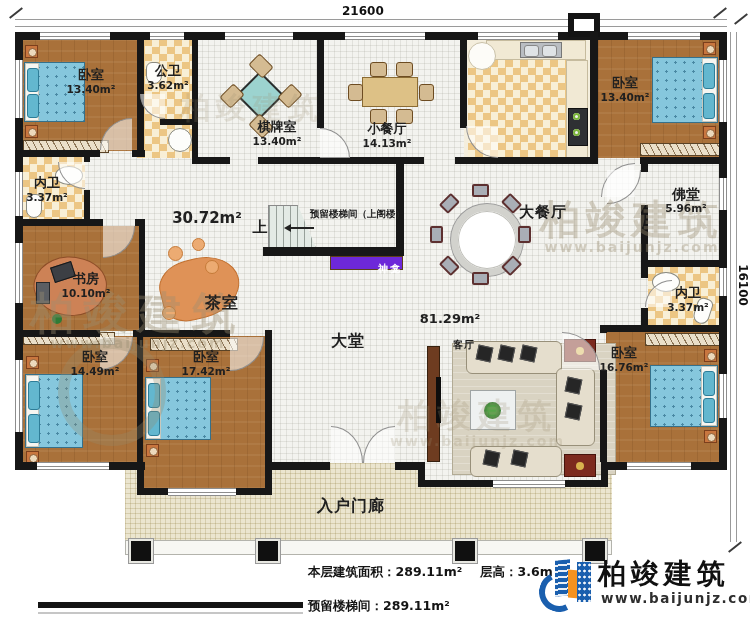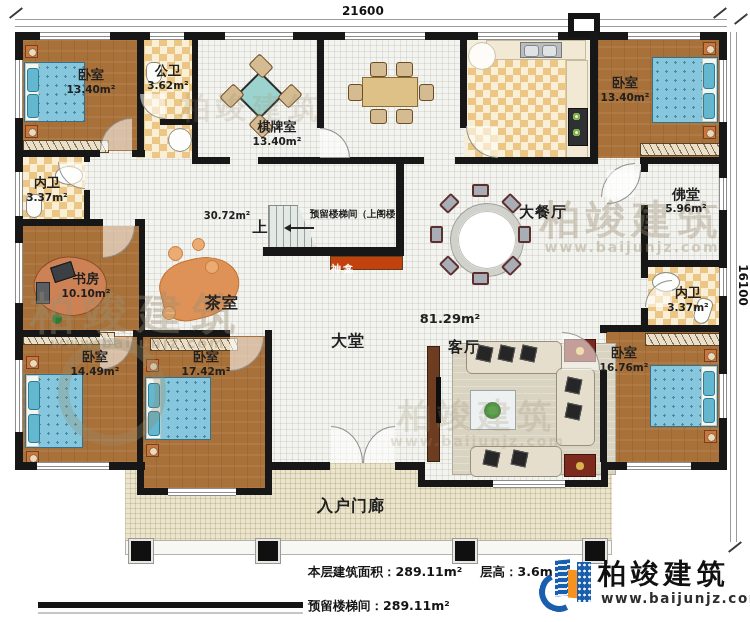--- a/index.html
+++ b/index.html
@@ -213,21 +213,21 @@
   <div class="cush" style="left:566px;top:378px;"></div>
   <div class="cush" style="left:566px;top:404px;"></div>
   <div class="sofa" style="left:470px;top:446px;width:90px;height:29px;"></div>
   <div class="cush" style="left:484px;top:451px;"></div>
   <div class="cush" style="left:512px;top:451px;"></div>
   <div class="a" style="left:470px;top:390px;width:46px;height:40px;background:#eef1f1;border:1px solid #9fa4a4;box-sizing:border-box;"></div>
   <div class="a" style="left:484px;top:402px;width:17px;height:17px;border-radius:50%;background:radial-gradient(#56a549 30%,#2c6e2f 100%);"></div>
   <div class="cab" style="left:564px;top:339px;width:30px;height:21px;"></div>
   <div class="cab" style="left:564px;top:454px;width:30px;height:21px;"></div>
 
-  <div class="a" style="left:330px;top:256px;width:73px;height:14px;background:#c2410c;border:1px solid #5f3e1c;box-sizing:border-box;text-align:left;">
+  <div class="a" style="left:330px;top:256px;width:73px;height:14px;background:#6d28d9;border:1px solid #5f3e1c;box-sizing:border-box;text-align:right;">
     <span style="color:#fff;font-size:10px;font-weight:bold;line-height:12px;letter-spacing:2px;">神龛</span>
   </div>
 
   <div class="w" style="left:15px;top:32px;width:712px;height:8px;"></div>
   <div class="w" style="left:15px;top:32px;width:8px;height:438px;"></div>
   <div class="w" style="left:719px;top:32px;width:8px;height:438px;"></div>
   <div class="w" style="left:15px;top:462px;width:130px;height:8px;"></div>
   <div class="w" style="left:266px;top:462px;width:64px;height:8px;"></div>
   <div class="w" style="left:395px;top:462px;width:30px;height:8px;"></div>
   <div class="w" style="left:604px;top:462px;width:123px;height:8px;"></div>
@@ -330,36 +330,40 @@
     <span class="ar">13.40m²</span>
   </div>
   <div class="rl" style="left:142px;top:64px;width:52px;">
     <span class="nm">公卫</span>
     <span class="ar">3.62m²</span>
   </div>
   <div class="rl" style="left:232px;top:120px;width:90px;">
     <span class="nm">棋牌室</span>
     <span class="ar">13.40m²</span>
   </div>
+  <div class="rl" style="left:342px;top:122px;width:90px;">
+    <span class="nm">小餐厅</span>
+    <span class="ar">14.13m²</span>
+  </div>
   <div class="rl" style="left:584px;top:76px;width:82px;">
     <span class="nm">卧室</span>
     <span class="ar">13.40m²</span>
   </div>
   <div class="rl" style="left:22px;top:176px;width:50px;">
     <span class="nm">内卫</span>
     <span class="ar">3.37m²</span>
   </div>
   <div class="rl" style="left:44px;top:272px;width:84px;">
     <span class="nm">书房</span>
     <span class="ar">10.10m²</span>
   </div>
   <div class="rl big" style="left:192px;top:294px;width:60px;">
     <span>茶室</span>
   </div>
-  <div class="rl" style="left:192px;top:210px;width:70px;font-size:10px;">
+  <div class="rl" style="left:172px;top:210px;width:70px;font-size:15px;">
     <span>30.72m²</span>
   </div>
   <div class="rl" style="left:250px;top:219px;width:20px;font-size:15px;">
     <span>上</span>
   </div>
   <div class="rl" style="left:310px;top:209px;width:110px;font-size:9.5px;text-align:left;">
     <span>预留楼梯间（上阁楼）</span>
   </div>
   <div class="rl big" style="left:508px;top:204px;width:70px;font-size:15px;">
     <span>大餐厅</span>
@@ -383,21 +387,21 @@
   <div class="rl" style="left:580px;top:346px;width:88px;">
     <span class="nm">卧室</span>
     <span class="ar">16.76m²</span>
   </div>
   <div class="rl big" style="left:318px;top:332px;width:60px;">
     <span>大堂</span>
   </div>
   <div class="rl" style="left:412px;top:312px;width:76px;font-size:13px;">
     <span>81.29m²</span>
   </div>
-  <div class="rl big" style="left:436px;top:339px;width:56px;font-size:15px;">
+  <div class="rl big" style="left:436px;top:339px;width:56px;font-size:10px;">
     <span>客厅</span>
   </div>
   <div class="rl big" style="left:308px;top:497px;width:86px;">
     <span>入户门廊</span>
   </div>
 
   <div class="ft-bar"></div>
   <div class="ft-bar2"></div>
   <div class="stat" style="left:308px;top:564px;">
     <span>本层建筑面积：</span><span>289.11m²</span>

